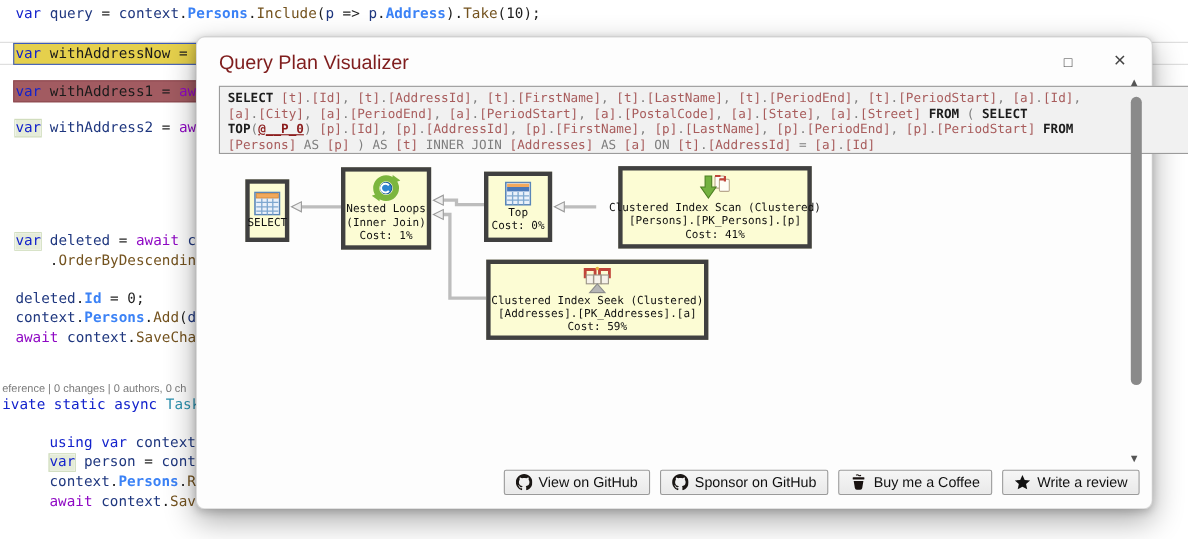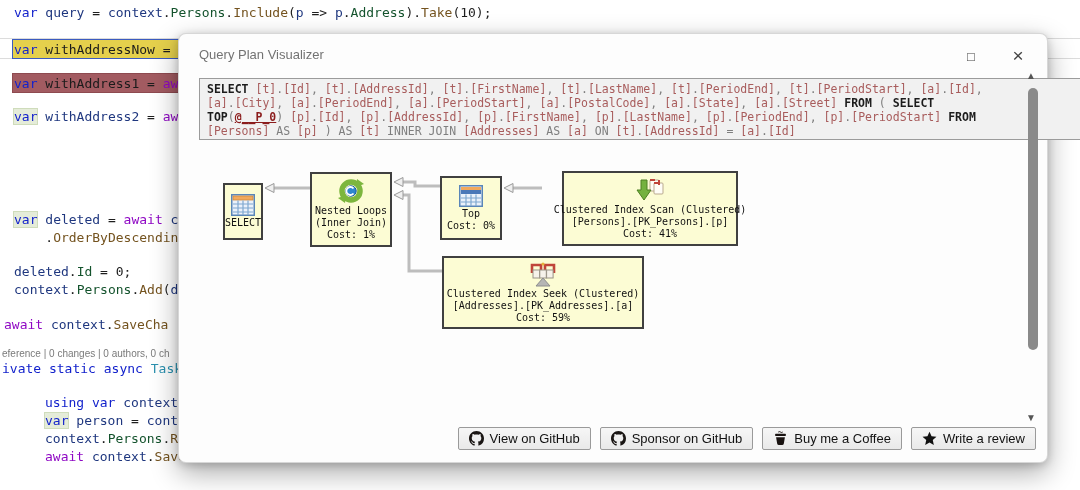--- a/index.html
+++ b/index.html
@@ -5,50 +5,50 @@
   html,body{margin:0;padding:0;background:#fff;}
   .stage{position:relative;width:1080px;height:490px;overflow:hidden;background:#ffffff;
          font-family:"Liberation Sans",sans-serif;}
   
   .editor{position:absolute;inset:0;background:#ffffff;}
   .code-line{position:absolute;white-space:pre;font:13px/17px "DejaVu Sans Mono",monospace;color:#1e1e1e;}
   .code-line .kw{color:#1322cc;}
   .code-line .ctrl{color:#8f08c4;}
   .code-line .var{color:#1f377f;}
   .code-line .m{color:#74531f;}
-  .code-line .prop{font-weight:400;color:#14532d;margin-top:10px;}
+  .code-line .prop{font-weight:700;color:#3b82f6;margin-top:10px;}
   .code-line .type{color:#2b91af;}
   .code-line .pl{color:#1e1e1e;}
   .code-line .bold{font-weight:400;color:#1b1b1b;}
   .code-line .ref{background:#e5ecd9;box-shadow:0 0 0 1px #cfdcbb;}
   .codelens{font:10px/12px "Liberation Sans",sans-serif;color:#7a7a7a;}
   .codelens .cl{color:#7a7a7a;}
   .band{position:absolute;border-top:1px solid #dcdcdc;border-bottom:1px solid #dcdcdc;box-sizing:border-box;}
   .hl-yellow{position:absolute;background:#e5d04c;border:1.5px solid #3b5bc0;box-sizing:border-box;}
   .hl-red{position:absolute;background:#a25b61;border:1px solid #8e4a50;box-sizing:border-box;}
   
   .dialog{position:absolute;left:178px;top:33px;width:870px;height:430px;background:#fdfdfd;
           border-radius:8px;border:1px solid rgba(0,0,0,.15);box-sizing:border-box;
           box-shadow:0 10px 28px rgba(0,0,0,.33),0 2px 8px rgba(0,0,0,.18);z-index:10;}
-  .title{position:absolute;left:20px;top:13px;font-size:13px;color:#737373;}
+  .title{position:absolute;left:20px;top:13px;font-size:18px;color:#7f1d1d;}
   .win-btn{position:absolute;top:8px;width:30px;height:28px;display:flex;align-items:center;
            justify-content:center;color:#444;cursor:default;}
   .win-btn.maxi{right:61px;font-size:13px;}
   .win-btn.close{right:14px;font-size:19px;font-weight:400;}
   .sql-box{position:absolute;left:20px;top:44px;width:976px;height:62px;background:#f1f1f1;
            border:1px solid #9b9b9b;box-sizing:border-box;padding:3px 7px;overflow:hidden;}
   .sql-line{white-space:pre;font:11.5px/14px "DejaVu Sans Mono",monospace;color:#333;}
   .sql-line .k{font-weight:700;color:#1c1c1c;}
   .sql-line .r{color:#a85c5c;}
   .sql-line .g{color:#7f7f7f;}
   .sql-line .p{font-weight:700;color:#8b1c1c;text-decoration:underline;}
   .plan-area{position:absolute;left:0;top:0;width:870px;height:430px;}
-  .plan-node{position:absolute;box-sizing:border-box;background:#fcfcd4;border:2px solid #404040;
+  .plan-node{position:absolute;box-sizing:border-box;background:#fcfcd4;border:4px solid #404040;
              display:flex;flex-direction:column;align-items:center;justify-content:center;
-             font:10px/12px "DejaVu Sans Mono",monospace;color:#111;text-align:center;margin-top:20px;}
+             font:10px/12px "DejaVu Sans Mono",monospace;color:#111;text-align:center;}
   .plan-node .nicon{line-height:0;margin-bottom:1px;}
   .plan-node .nl{white-space:nowrap;}
   .scroll-up,.scroll-down{position:absolute;right:9px;font-size:10px;color:#555;width:14px;text-align:center;}
   .scroll-up{top:36px;}
   .scroll-down{top:378px;}
   .scroll-thumb{position:absolute;right:9px;top:54px;width:10px;height:262px;background:#8a8a8a;border-radius:5px;}
   .footer{position:absolute;right:11px;bottom:12px;display:flex;gap:9px;justify-content:space-between;}
   .fbtn{display:flex;align-items:center;gap:6px;padding:3px 10px;font-size:13px;color:#111;
         font-family:"Liberation Sans",sans-serif;background:linear-gradient(#f6f6f6,#e9e9e9);
         border:1px solid #9a9a9a;border-radius:2px;cursor:default;}
@@ -64,21 +64,21 @@
       <div class="hl-yellow" style="left: 12px; top: 39px; width: 400px; height: 20px;"></div>
       <div class="hl-red" style="left: 12px; top: 73px; width: 400px; height: 20px;"></div>
       <div class="code-line" style="left: 14px; top: 4px;"><span class="kw">var</span><span class="pl"> </span><span class="var">query</span><span class="pl"> = </span><span class="var">context</span><span class="pl">.</span><span class="prop">Persons</span><span class="pl">.</span><span class="m">Include</span><span class="pl">(</span><span class="var">p</span><span class="pl"> =&gt; </span><span class="var">p</span><span class="pl">.</span><span class="prop">Address</span><span class="pl">).</span><span class="m">Take</span><span class="pl">(10);</span></div>
       <div class="code-line" style="left: 14px; top: 41px;"><span class="kw">var</span><span class="pl"> </span><span class="bold">withAddressNow</span><span class="pl"> =</span></div>
       <div class="code-line" style="left: 14px; top: 75px;"><span class="kw">var</span><span class="pl"> </span><span class="bold">withAddress1</span><span class="pl"> = </span><span class="ctrl">aw</span></div>
       <div class="code-line" style="left: 14px; top: 108px;"><span class="kw ref">var</span><span class="pl"> </span><span class="var">withAddress2</span><span class="pl"> = </span><span class="ctrl">aw</span></div>
       <div class="code-line" style="left: 14px; top: 211px;"><span class="kw ref">var</span><span class="pl"> </span><span class="var">deleted</span><span class="pl"> = </span><span class="ctrl">await</span><span class="pl"> </span><span class="var">c</span></div>
       <div class="code-line" style="left: 14px; top: 229px;"><span class="pl">    .</span><span class="m">OrderByDescendin</span></div>
       <div class="code-line" style="left: 14px; top: 263px;"><span class="var">deleted</span><span class="pl">.</span><span class="prop">Id</span><span class="pl"> = 0;</span></div>
       <div class="code-line" style="left: 14px; top: 281px;"><span class="var">context</span><span class="pl">.</span><span class="prop">Persons</span><span class="pl">.</span><span class="m">Add</span><span class="pl">(</span><span class="var">d</span></div>
-      <div class="code-line" style="left: 4px; top: 299px; margin-top: 17px;"><span class="ctrl">await</span><span class="pl"> </span><span class="var">context</span><span class="pl">.</span><span class="m">SaveCha</span></div>
+      <div class="code-line" style="left: 14px; top: 299px;"><span class="ctrl">await</span><span class="pl"> </span><span class="var">context</span><span class="pl">.</span><span class="m">SaveCha</span></div>
       <div class="code-line codelens" style="left: 2px; top: 348px;"><span class="cl">eference | 0 changes | 0 authors, 0 ch</span></div>
       <div class="code-line" style="left: 2px; top: 360px;"><span class="kw">ivate</span><span class="pl"> </span><span class="kw">static</span><span class="pl"> </span><span class="kw">async</span><span class="pl"> </span><span class="type">Task</span></div>
       <div class="code-line" style="left: 45px; top: 394px;"><span class="kw">using</span><span class="pl"> </span><span class="kw">var</span><span class="pl"> </span><span class="var">context</span><span class="pl"> = </span><span class="kw">n</span></div>
       <div class="code-line" style="left: 45px; top: 412px;"><span class="kw ref">var</span><span class="pl"> </span><span class="var">person</span><span class="pl"> = </span><span class="var">context</span><span class="pl">.</span></div>
       <div class="code-line" style="left: 45px; top: 430px;"><span class="var">context</span><span class="pl">.</span><span class="prop">Persons</span><span class="pl">.</span><span class="m">Remov</span></div>
       <div class="code-line" style="left: 45px; top: 448px;"><span class="ctrl">await</span><span class="pl"> </span><span class="var">context</span><span class="pl">.</span><span class="m">SaveCha</span></div>
     </div>
 
   <div class="dialog">
     <div>

